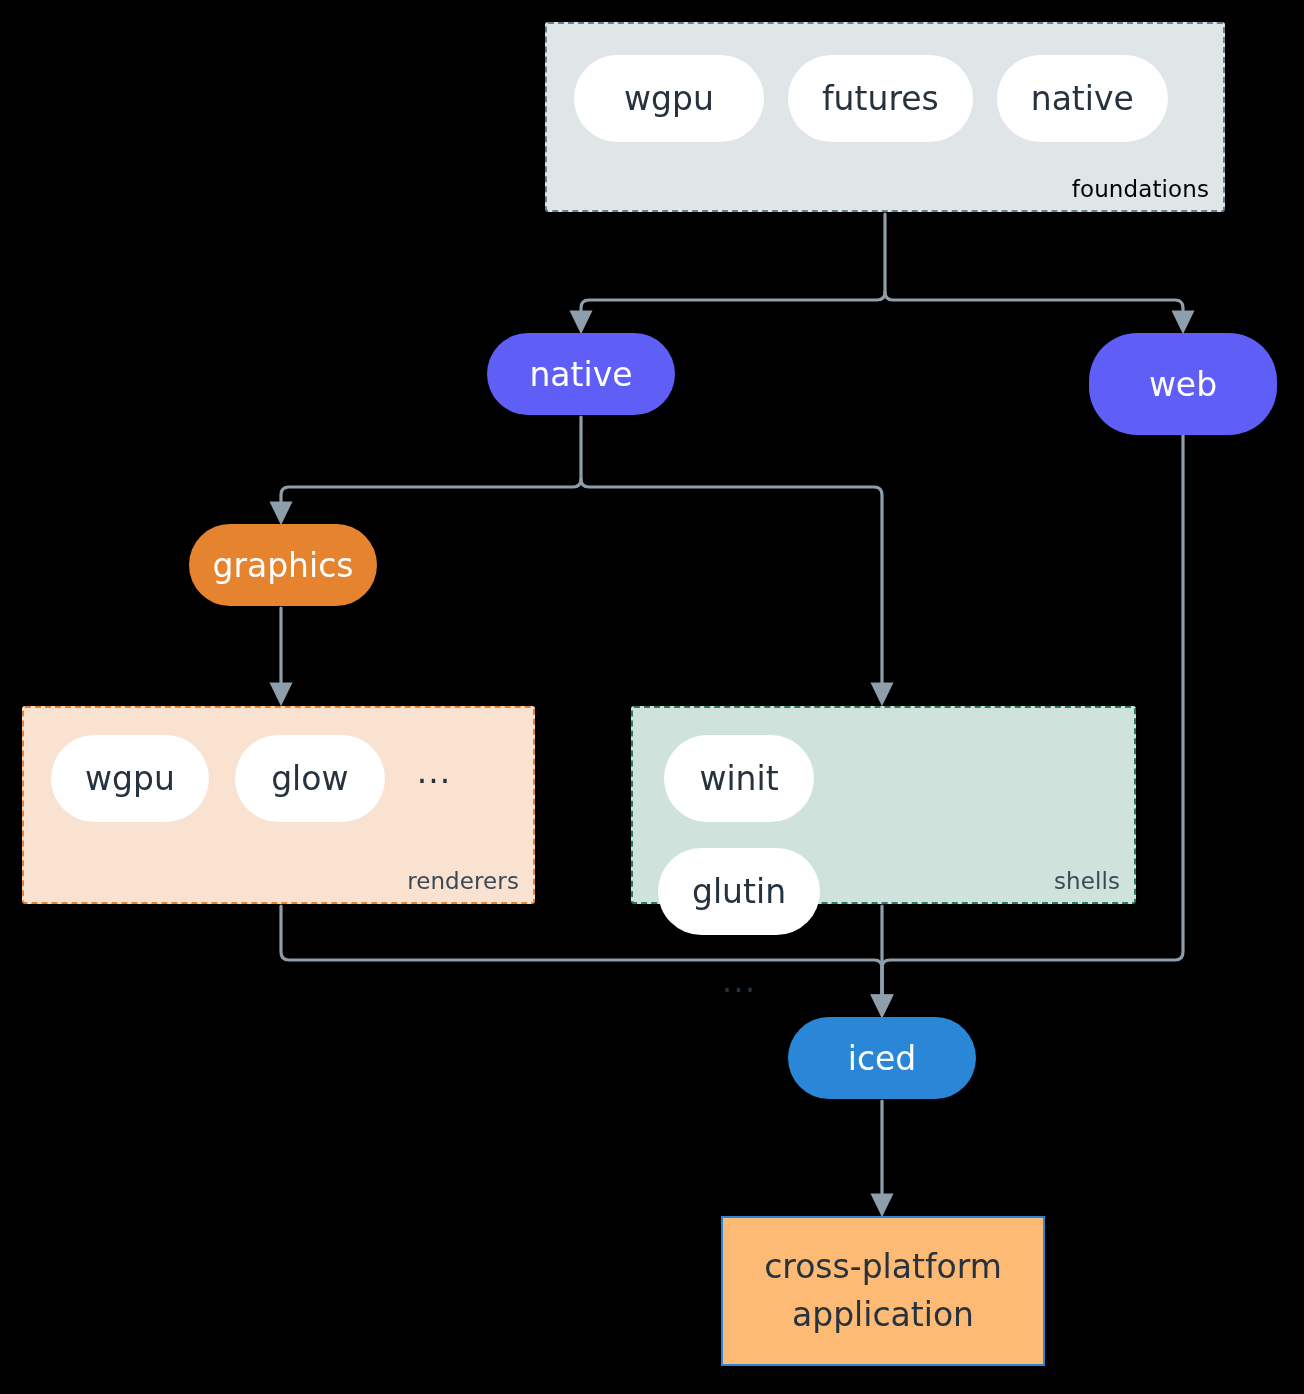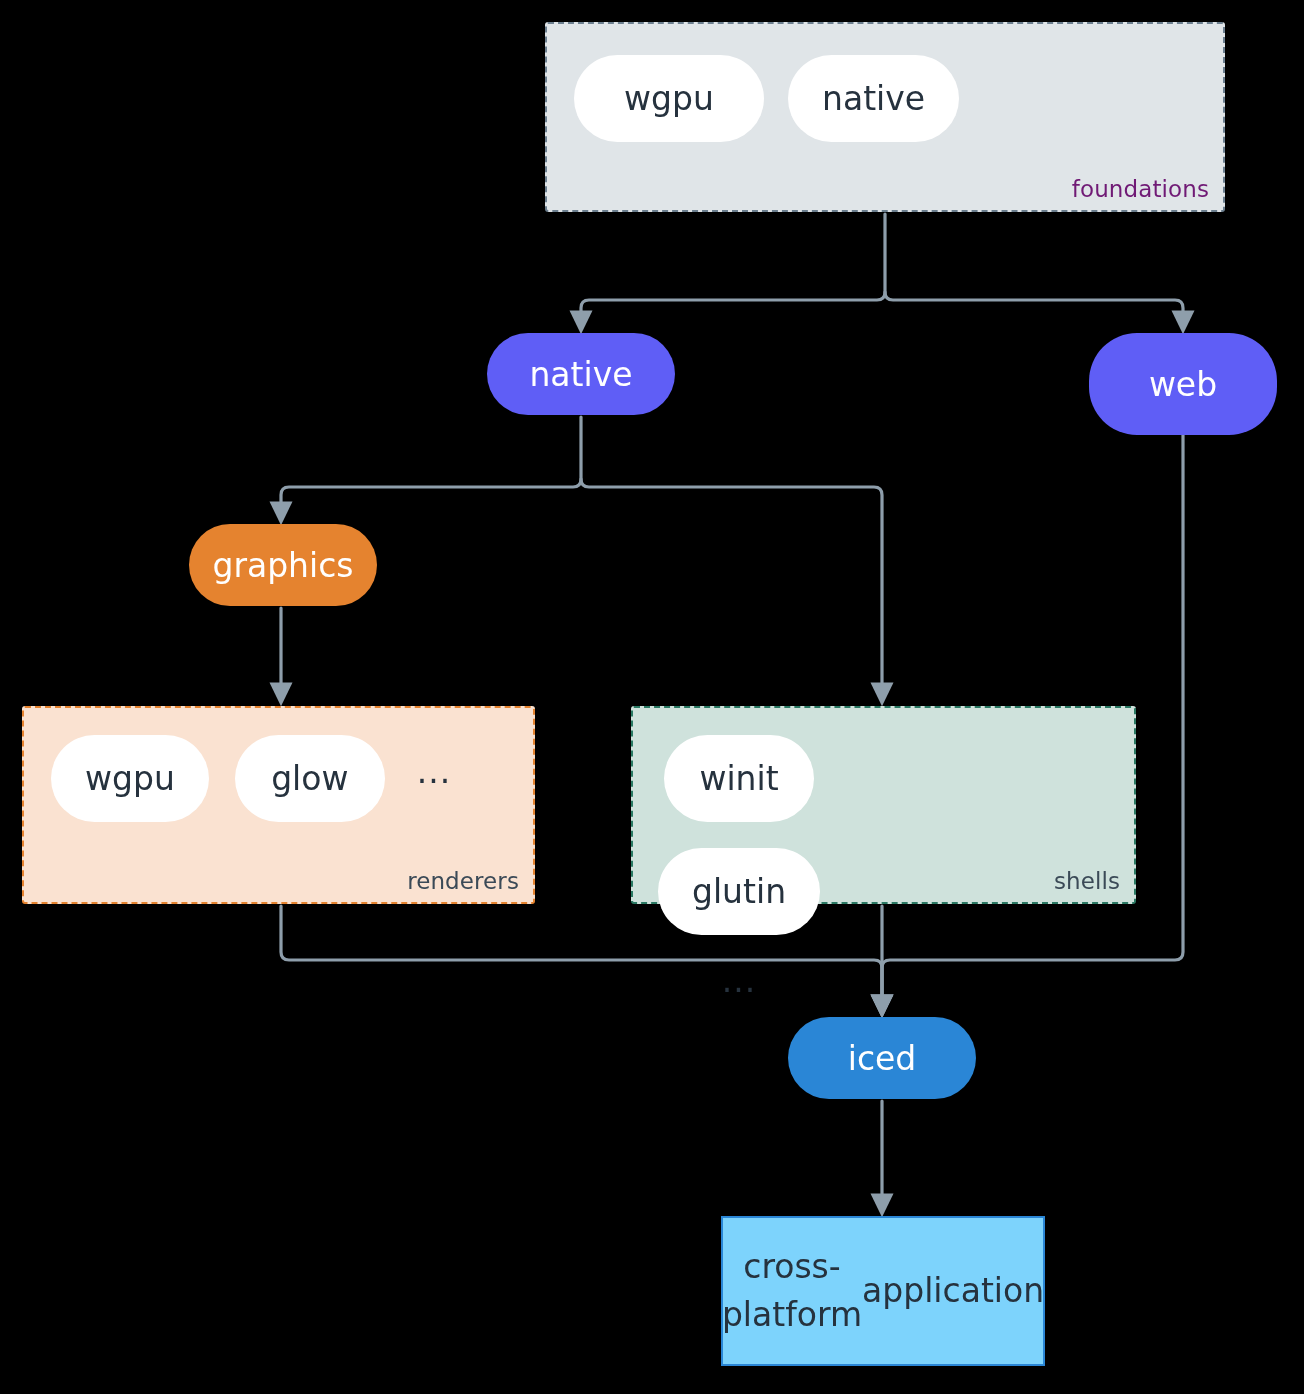--- a/index.html
+++ b/index.html
@@ -27,21 +27,21 @@
   
   .group {
     position: absolute;
     box-sizing: border-box;
   }
   .group-label {
     position: absolute;
     right: 14px;
     bottom: 8px;
     font-size: 23px;
-    color: #701a75;
+    color: #000000;
     letter-spacing: 0.1px;
     white-space: nowrap;
   }
   .group-items {
     position: absolute;
     left: 0;
     top: 0;
     display: flex;
     align-items: center;
     gap: 26px;
@@ -160,24 +160,24 @@
   }
 
   
   #node-app {
     position: absolute;
     box-sizing: border-box;
     left: 721px;
     top: 1216px;
     width: 324px;
     height: 150px;
-    background: #7dd3fc;
+    background: #fdba74;
     border: 2px solid #2a86d6;
     display: flex;
-    flex-direction: row;
+    flex-direction: column;
     align-items: center;
     justify-content: center;
     font-size: 33px;
     line-height: 1.45;
     color: #26323e;
     text-align: center;
   }
 </style>
 </head>
 <body>
@@ -204,20 +204,21 @@
       <path d="M 882,906 L 882,1006" marker-end="url(#arrowhead)"></path>
       <path d="M 1183,417 L 1183,952 Q 1183,960 1175,960 L 890,960 Q 882,960 882,968 L 882,1006" marker-end="url(#arrowhead)"></path>
 
       <path d="M 882,1101 L 882,1205" marker-end="url(#arrowhead)"></path>
     </g>
   </svg>
 
   <div class="group" id="group-foundations">
     <div class="group-items">
       <div class="chip chip-core">wgpu</div>
+      <div class="chip">futures</div>
       <div class="chip">native</div>
     </div>
     <div class="group-label">foundations</div>
   </div>
 
   <div class="group" id="group-renderers">
     <div class="group-items">
       <div class="chip">wgpu</div>
       <div class="chip">glow</div>
       <div class="chip-ellipsis">...</div>

